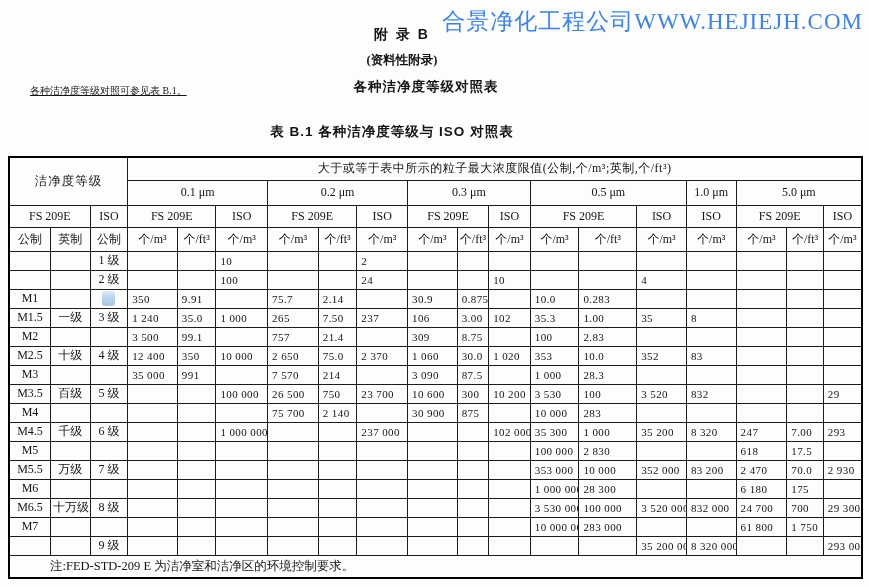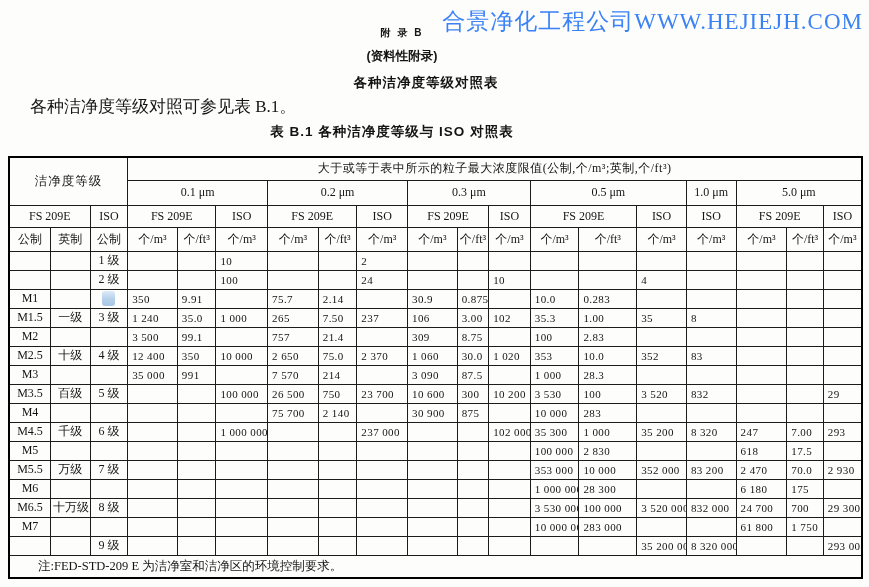--- a/index.html
+++ b/index.html
@@ -7,24 +7,24 @@
     width:869px;height:587px;position:relative;overflow:hidden;
     background:#fdfdfc;color:#141414;
     font-family:"Liberation Serif","DejaVu Serif",serif;
   }
   .watermark{
     position:absolute;top:6px;right:6px;white-space:nowrap;
     font-size:23px;color:#3b82f6;letter-spacing:1px;
     font-family:"Liberation Serif","DejaVu Serif",serif;
   }
   .head-block{position:absolute;top:26px;left:0;width:804px;text-align:center;}
-  .appendix{font-family:"Liberation Sans","DejaVu Sans",sans-serif;font-weight:bold;font-size:10px;letter-spacing:2px;}
-  .appendix-sub{font-family:Liberation Sans, sans-serif;font-weight:bold;font-size:12.5px;margin-top:8px;}
+  .appendix{font-family:"Liberation Sans","DejaVu Sans",sans-serif;font-weight:bold;font-size:14px;letter-spacing:2px;}
+  .appendix-sub{font-family:Liberation Serif, serif;font-weight:bold;font-size:12.5px;margin-top:8px;}
   .appendix-title{font-family:"Liberation Sans","DejaVu Sans",sans-serif;font-weight:bold;font-size:13.5px;margin-top:9px;letter-spacing:1px;margin-left:48px;}
-  .intro{position:absolute;top:95px;left:30px;font-size:17px;}
+  .intro{position:absolute;top:84px;left:30px;font-size:10px;text-decoration:underline;}
   .caption{position:absolute;top:123px;left:0;width:784px;text-align:center;
     font-family:"Liberation Sans","DejaVu Sans",sans-serif;font-weight:bold;font-size:13.5px;letter-spacing:1px;}
   table.cmp{
     position:absolute;top:156px;left:8px;width:855px;
     border-collapse:collapse;table-layout:fixed;
     border:2px solid #000;
   }
   .cmp th,.cmp td{
     border:1px solid #1c1c1c;padding:0 2px;overflow:hidden;white-space:nowrap;
     font-weight:normal;
@@ -33,21 +33,21 @@
   .cmp .hr1{height:23px;}
   .cmp .hr2{height:25px;}
   .cmp .hr3{height:22px;}
   .cmp .hr4{height:24px;}
   .cmp .limit-h{font-size:12px;letter-spacing:0.5px;}
   .cmp .class-h{font-size:12.5px;letter-spacing:1px;}
   .cmp tbody tr{height:19px;}
   .cmp tbody td{font-size:11.5px;}
   .cmp td.cls{text-align:center;font-size:12px;}
   .cmp td.num{text-align:left;padding-left:4px;font-size:11px;letter-spacing:0.4px;}
-  .cmp tfoot td{height:21px;font-size:12.5px;padding-left:28px;text-align:left;border-top:1px solid #1c1c1c;}
+  .cmp tfoot td{height:21px;font-size:12.5px;padding-left:40px;text-align:left;border-top:1px solid #1c1c1c;}
   .blue-stamp{
     display:inline-block;width:13px;height:15px;border-radius:3px;
     background:linear-gradient(180deg,#d8e8f7 0%,#aecbe8 55%,#9cc0e4 100%);
     opacity:.9;vertical-align:middle;
   }
 </style>
 </head>
 <body>
 
 <div class="watermark">合景净化工程公司WWW.HEJIEJH.COM</div>

